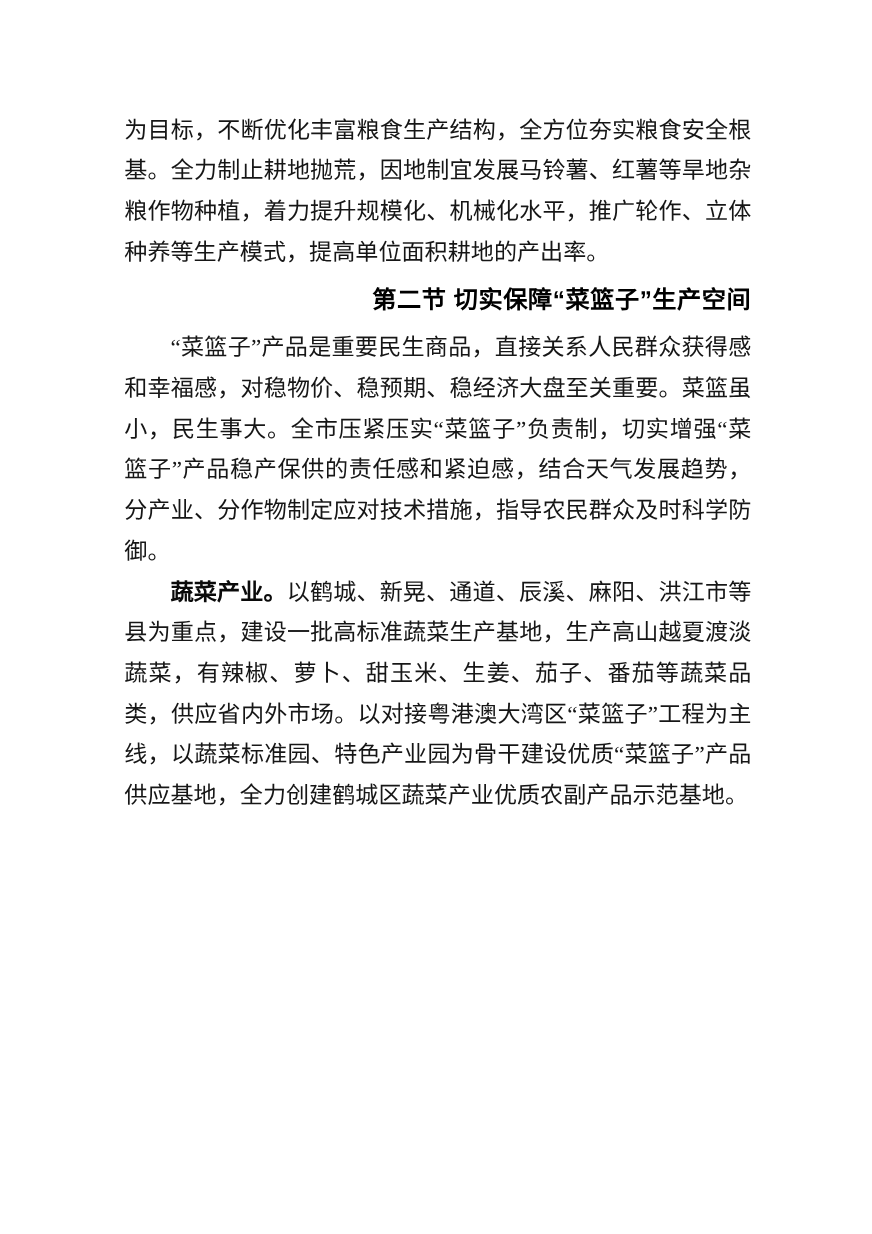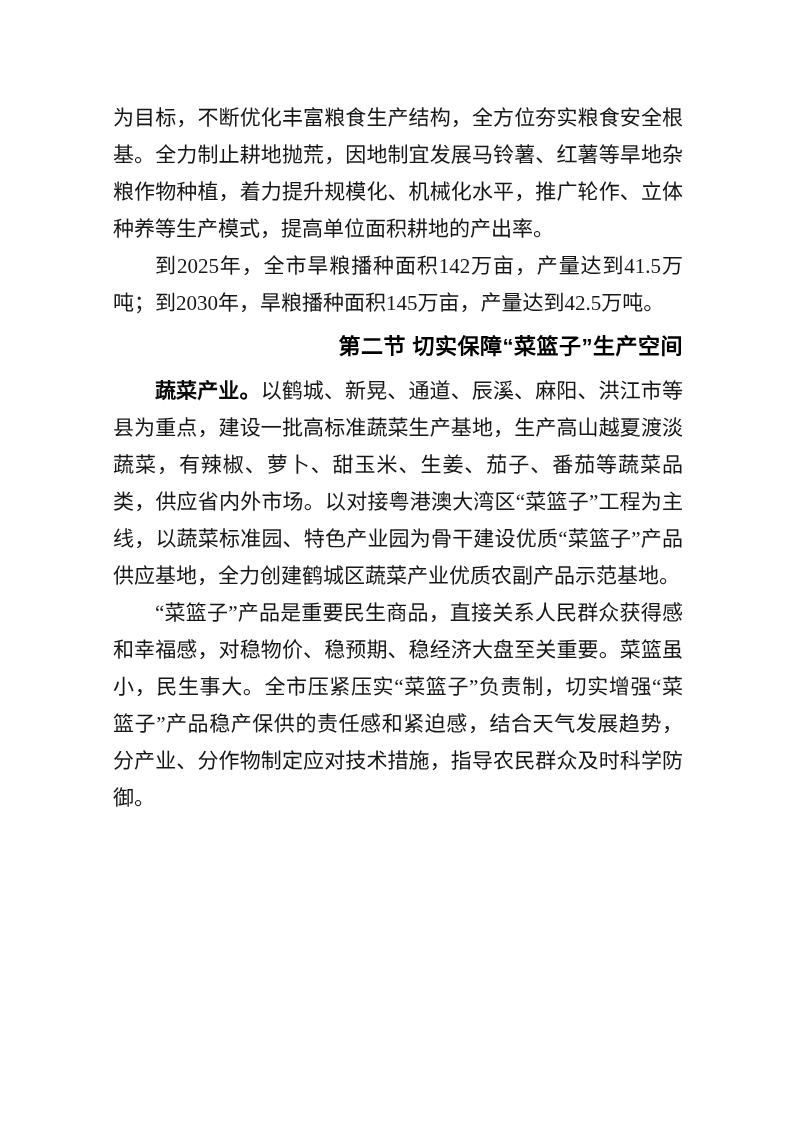--- a/index.html
+++ b/index.html
@@ -65,29 +65,28 @@
   }
 </style>
 </head>
 <body>
 
 <div class="page">
   <div class="content">
 
     <p class="para continuation">为目标，不断优化丰富粮食生产结构，全方位夯实粮食安全根基。全力制止耕地抛荒，因地制宜发展马铃薯、红薯等旱地杂粮作物种植，着力提升规模化、机械化水平，推广轮作、立体种养等生产模式，提高单位面积耕地的产出率。</p>
 
-    <p class="para">到2025年，全市旱粮播种面积142万亩，产量达到41.5万吨；到2030年，旱粮播种面积145万亩，产量达到42.5万吨。</p>
 
     <h2 class="section-heading">第二节 切实保障“菜篮子”生产空间</h2>
+
+    <p class="para">“菜篮子”产品是重要民生商品，直接关系人民群众获得感和幸福感，对稳物价、稳预期、稳经济大盘至关重要。菜篮虽小，民生事大。全市压紧压实“菜篮子”负责制，切实增强“菜篮子”产品稳产保供的责任感和紧迫感，结合天气发展趋势，分产业、分作物制定应对技术措施，指导农民群众及时科学防御。</p>
 
     <p class="para">
       <strong class="lead">蔬菜产业。</strong><span>以鹤城、新晃、通道、辰溪、麻阳、洪江市等县为重点，建设一批高标准蔬菜生产基地，生产高山越夏渡淡蔬菜，有辣椒、萝卜、甜玉米、生姜、茄子、番茄等蔬菜品类，供应省内外市场。以对接粤港澳大湾区“菜篮子”工程为主线，以蔬菜标准园、特色产业园为骨干建设优质“菜篮子”产品供应基地，全力创建鹤城区蔬菜产业优质农副产品示范基地。</span>
     </p>
-
-    <p class="para">“菜篮子”产品是重要民生商品，直接关系人民群众获得感和幸福感，对稳物价、稳预期、稳经济大盘至关重要。菜篮虽小，民生事大。全市压紧压实“菜篮子”负责制，切实增强“菜篮子”产品稳产保供的责任感和紧迫感，结合天气发展趋势，分产业、分作物制定应对技术措施，指导农民群众及时科学防御。</p>
 
 
 
 
   </div>
 
   <div class="page-footer">
     <span class="page-number">34</span>
   </div>
 </div>

